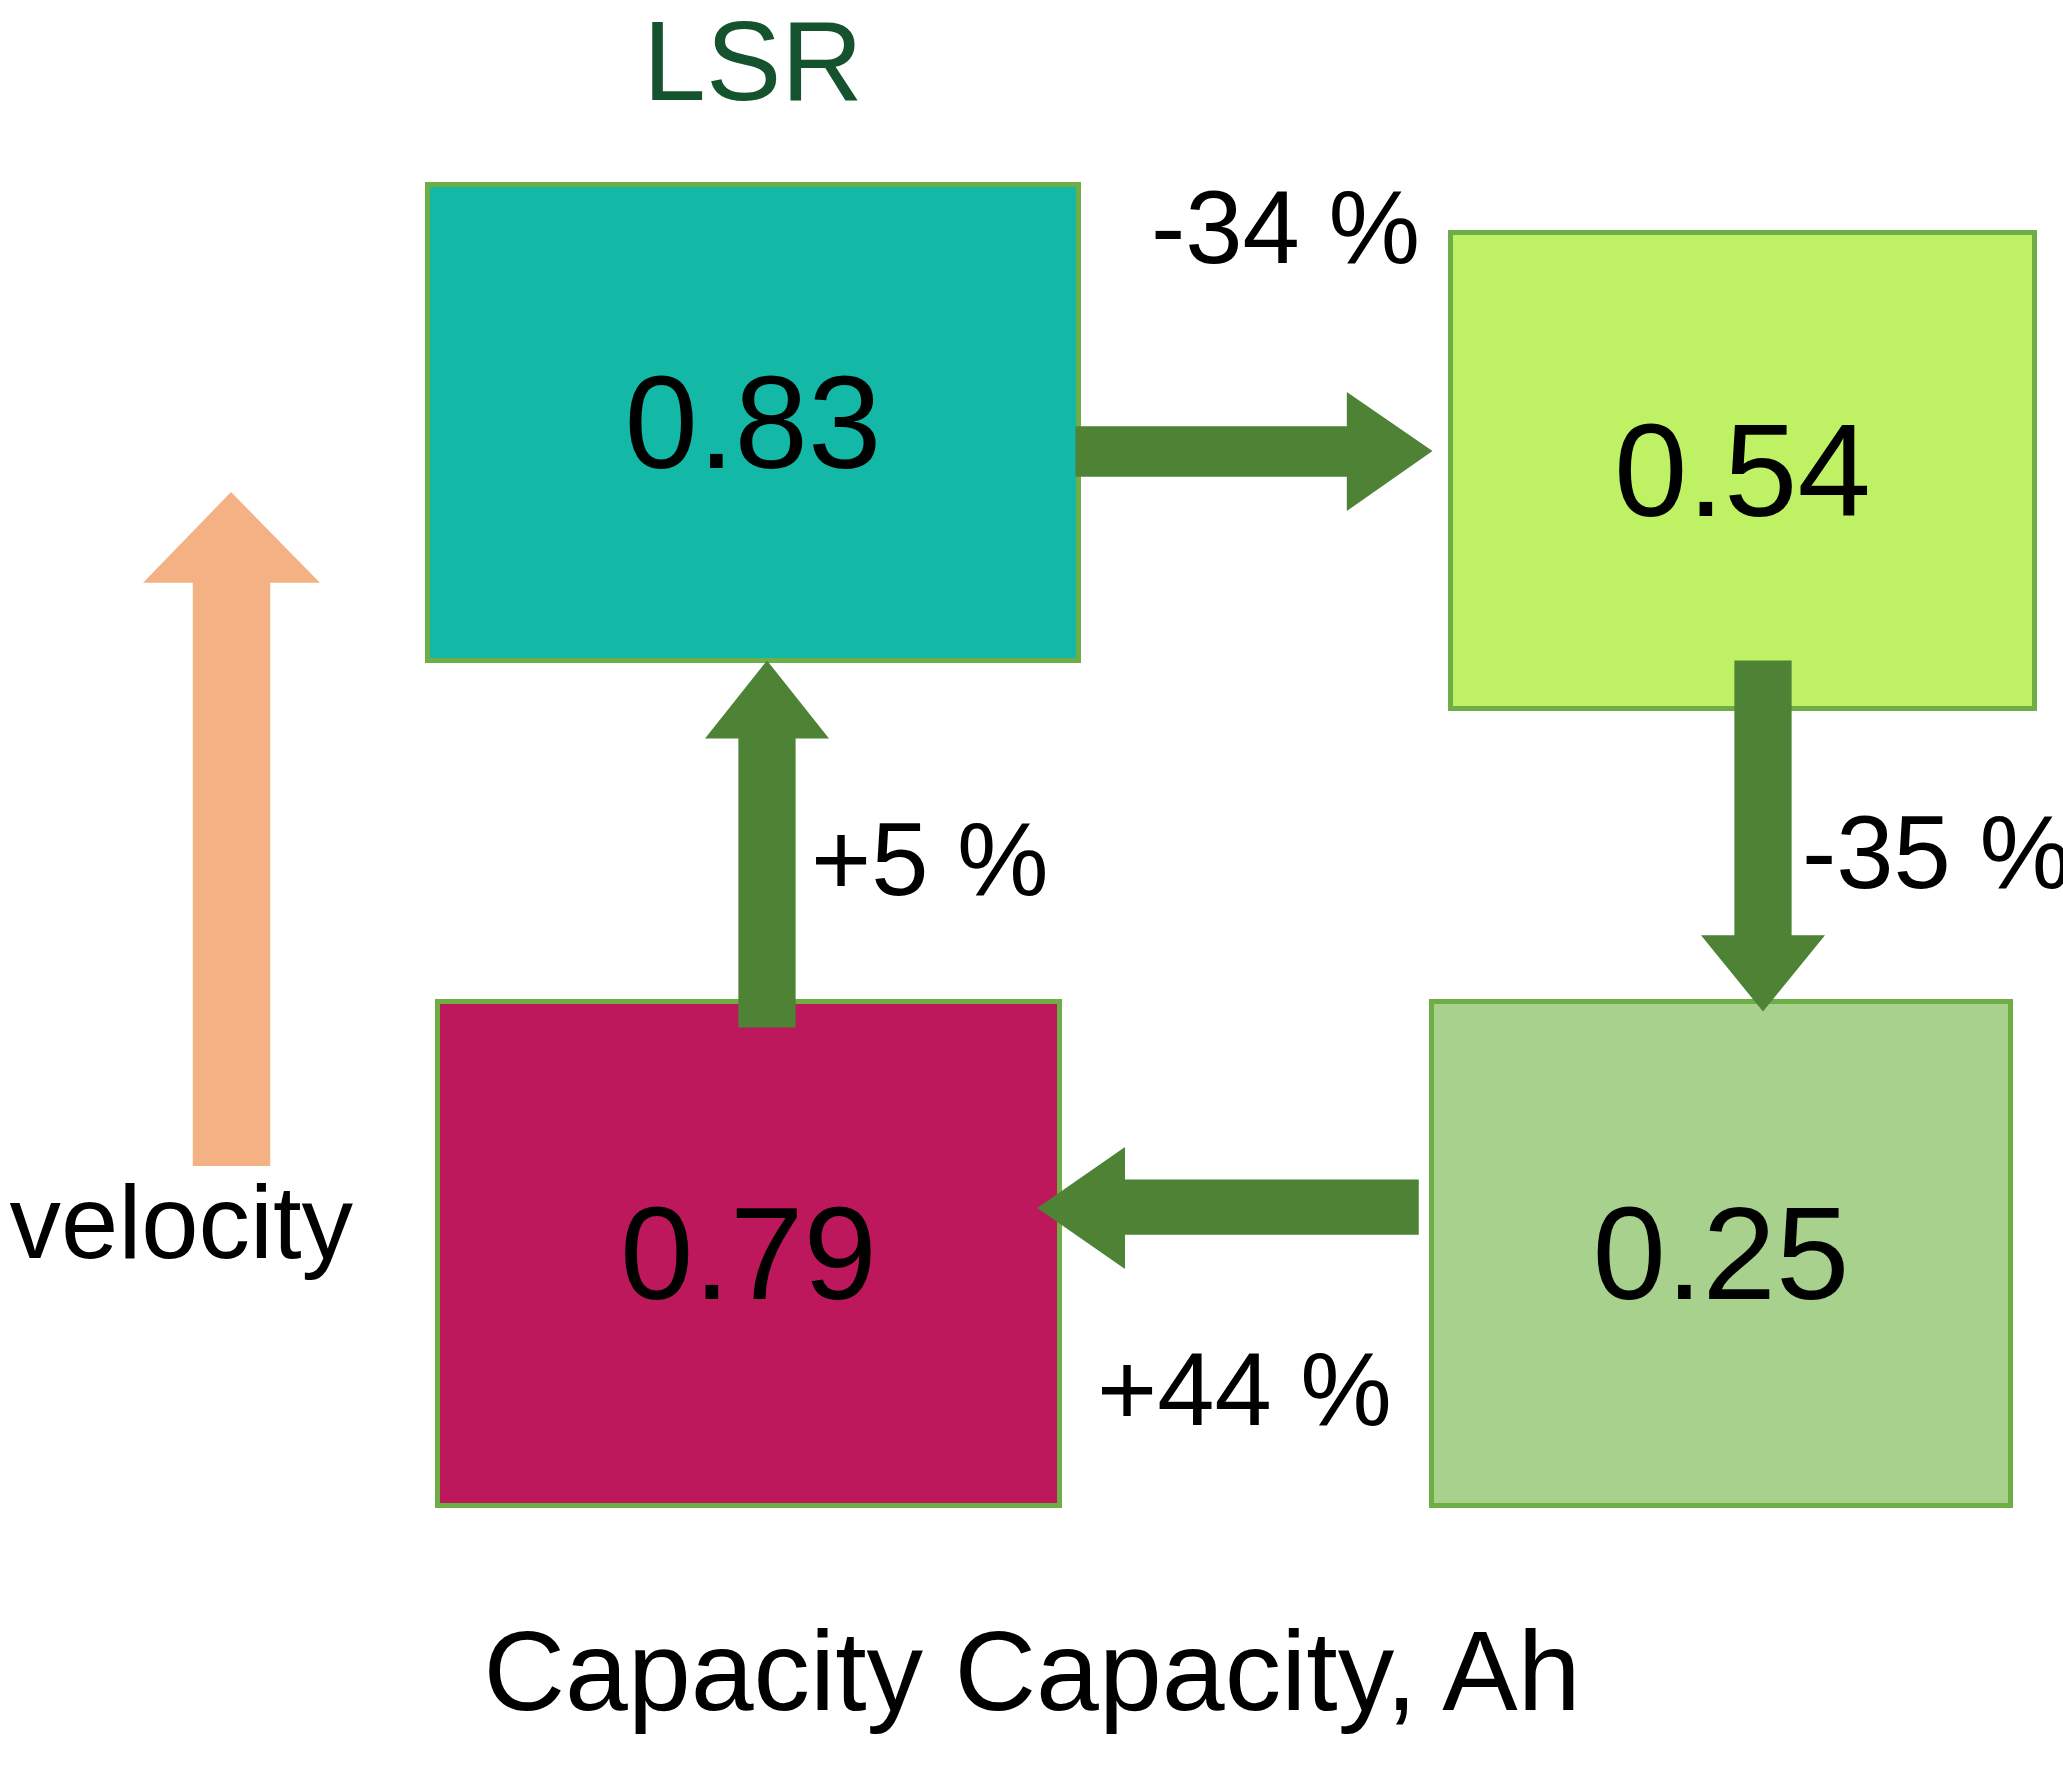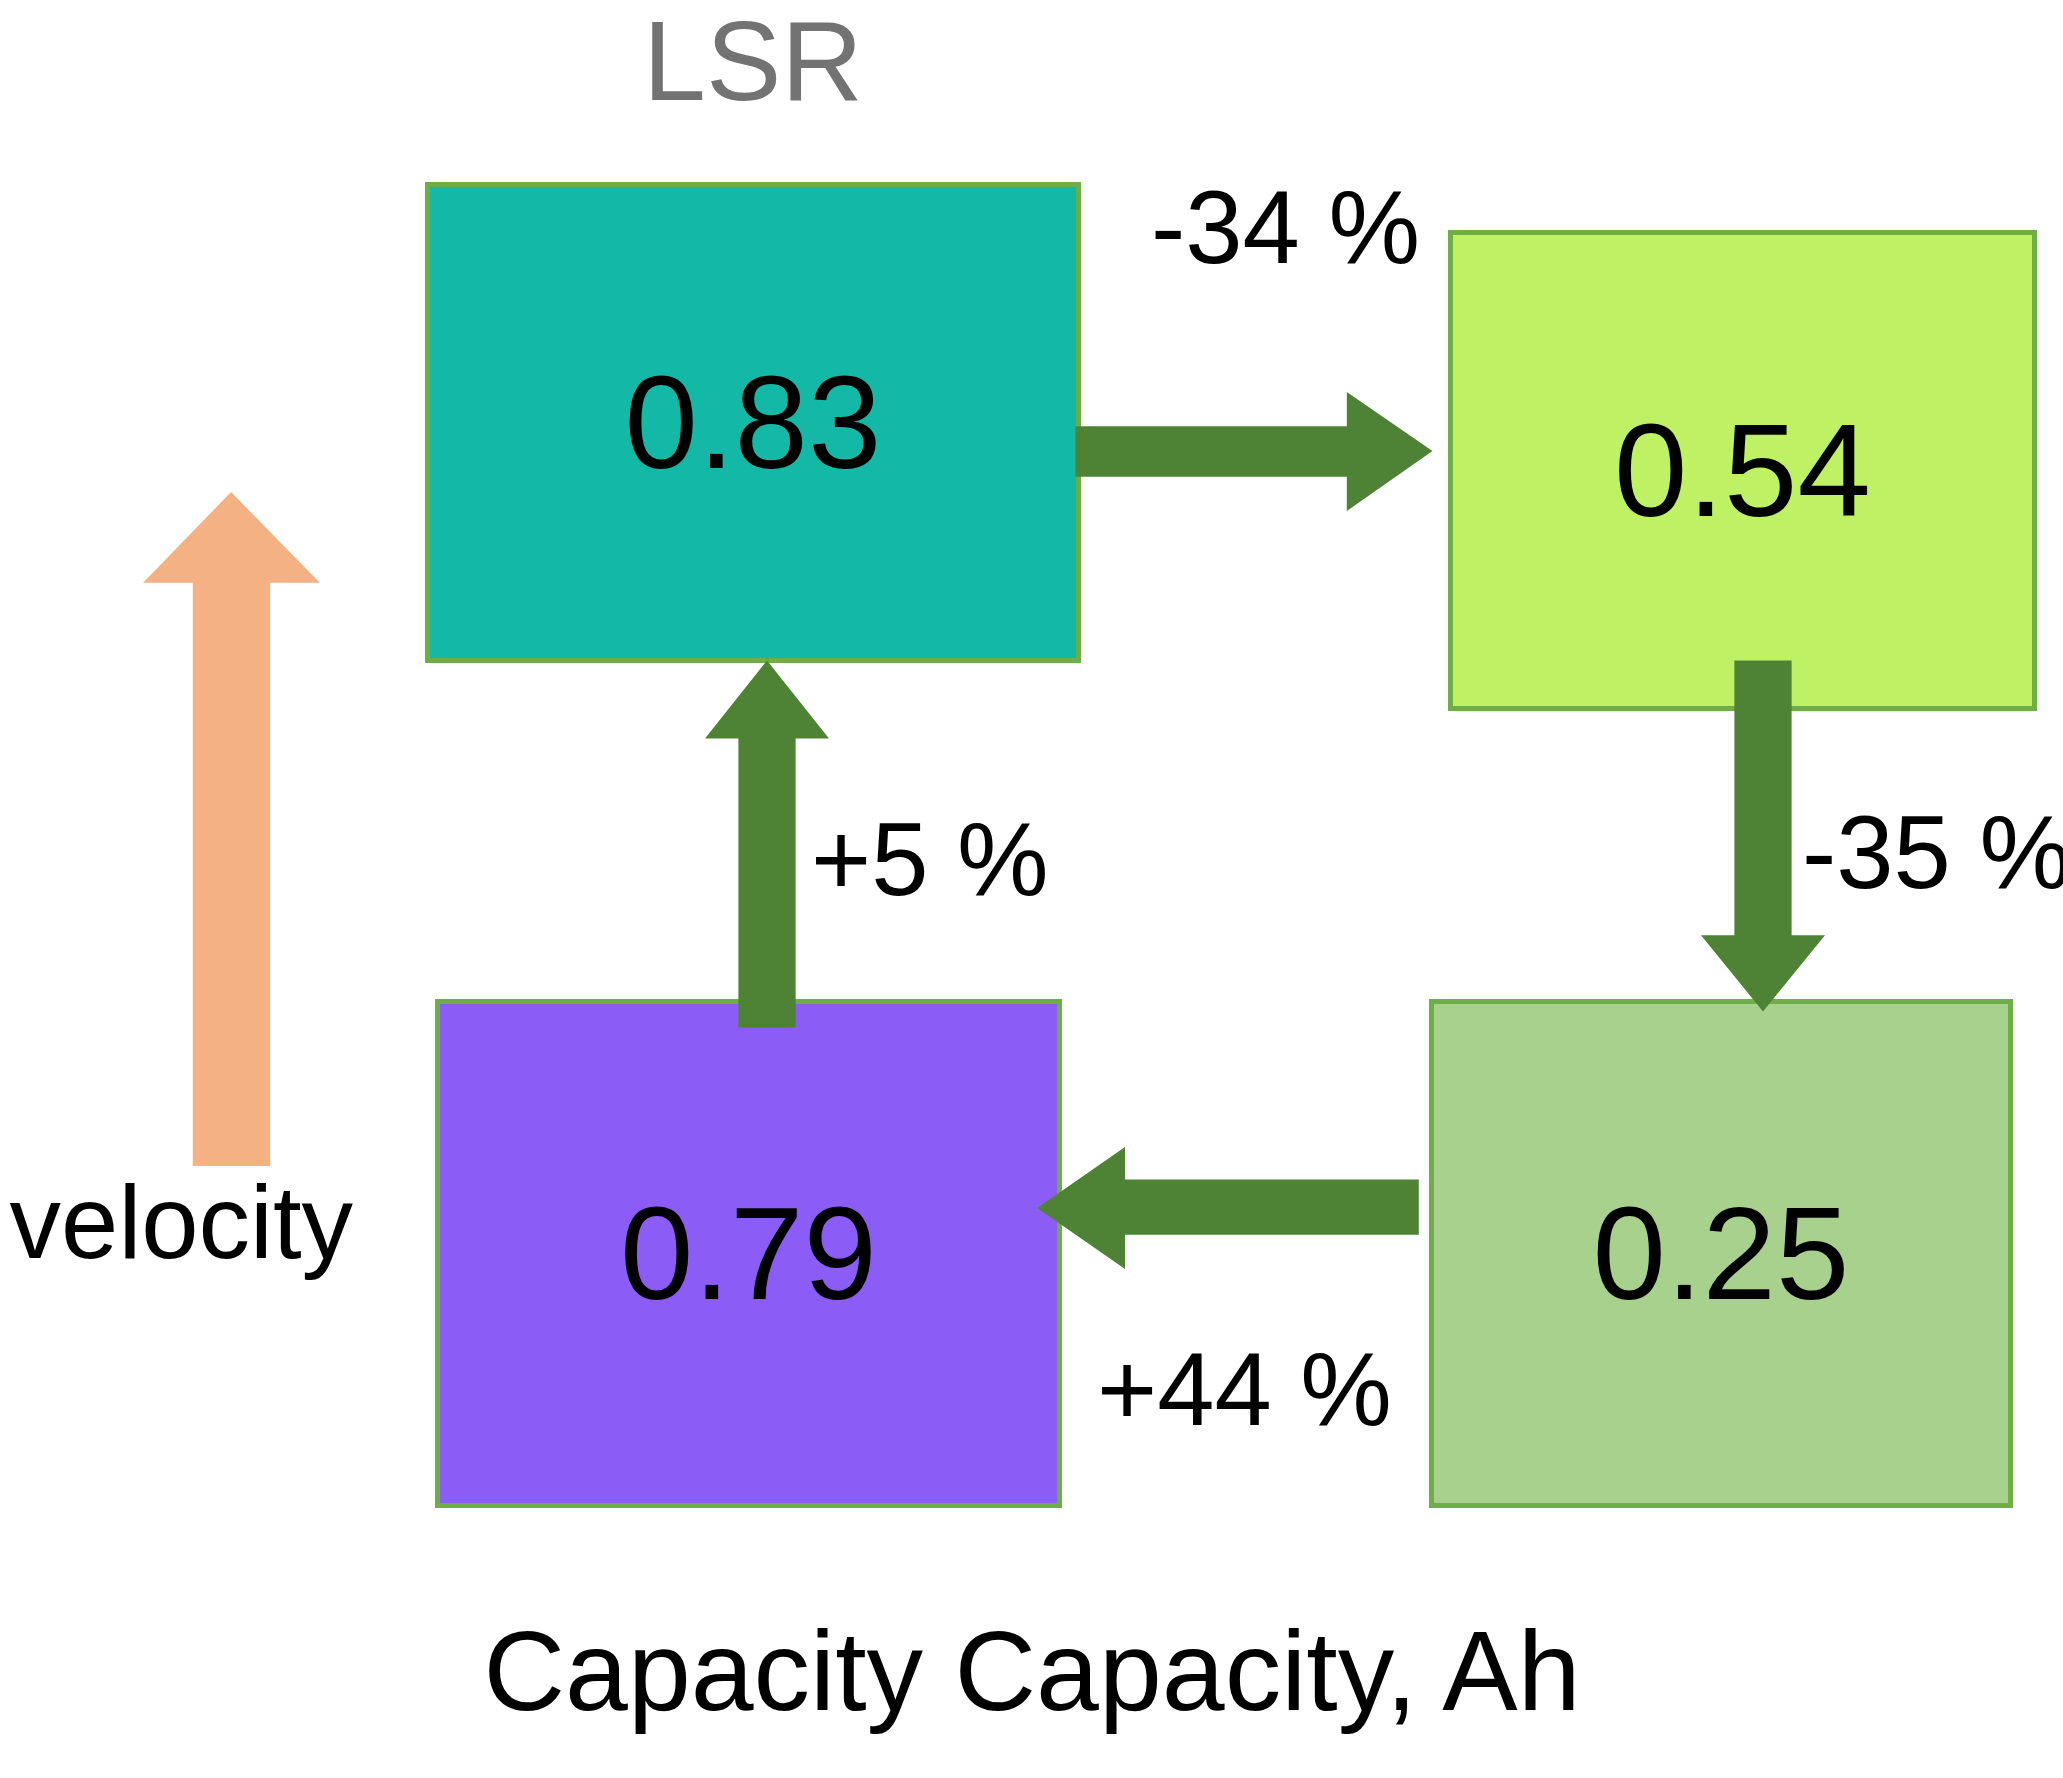--- a/index.html
+++ b/index.html
@@ -7,24 +7,24 @@
   body{width:2064px;height:1779px;position:relative;overflow:hidden;
        font-family:"Liberation Sans","DejaVu Sans",sans-serif;color:#000;}
   #stage{position:absolute;left:0;top:0;width:2064px;height:1779px;}
 
   .box{position:absolute;box-sizing:border-box;border:5.7px solid #6fad46;
        display:flex;align-items:center;justify-content:center;}
   .box .val{font-size:132px;line-height:1;color:#000;letter-spacing:0px;}
 
   #box-lsr-top   {left:425px;  top:182px;  width:656px; height:481px; background:#14b8a6;}
   #box-rbr-top   {left:1448px; top:182px;  width:589px; height:481px; background:#bef264;margin-top:48px;}
-  #box-lsr-bottom{left:435px;  top:999px; width:627px; height:509px; background:#8b5cf6;}
+  #box-lsr-bottom{left:435px;  top:999px; width:627px; height:509px; background:#be185d;}
   #box-rbr-bottom{left:1429px; top:999px; width:584px; height:509px; background:#a9d18e;}
 
-  .col-title{position:absolute;font-size:113px;line-height:1;color:#737373;text-align:center;}
+  .col-title{position:absolute;font-size:113px;line-height:1;color:#14532d;text-align:center;}
   #title-lsr{left:425px;  top:4.8px;  width:656px;}
   #title-rbr{left:1448px; top:4.8px;  width:589px;}
 
   .pct{position:absolute;font-size:103px;line-height:1;color:#000;white-space:nowrap;}
   #pct-top    {left:1104px; top:176px;margin-left:47px;}
   #pct-right  {left:1802px; top:801px;}
   #pct-left   {left:811px;  top:808px;}
   #pct-bottom {left:1097px; top:1338px;}
 
   #axis-label{position:absolute;left:0;top:1615px;width:2064px;text-align:center;

